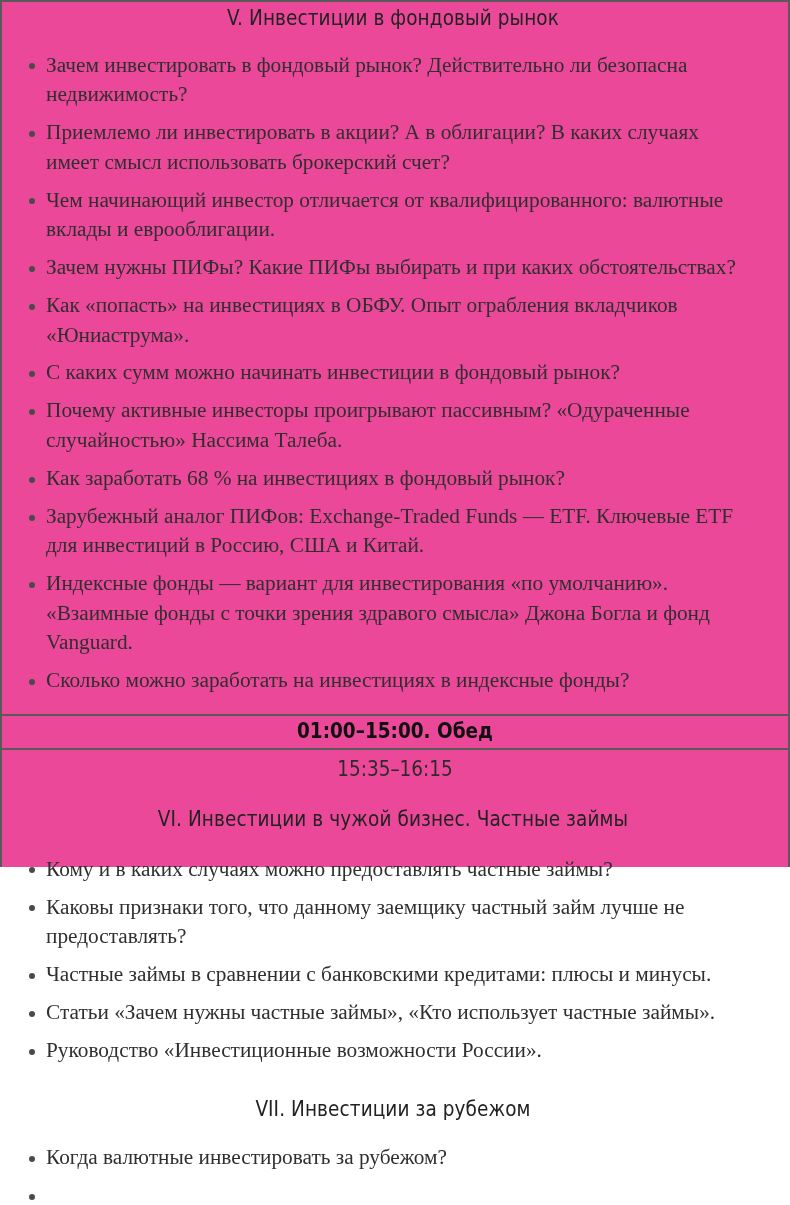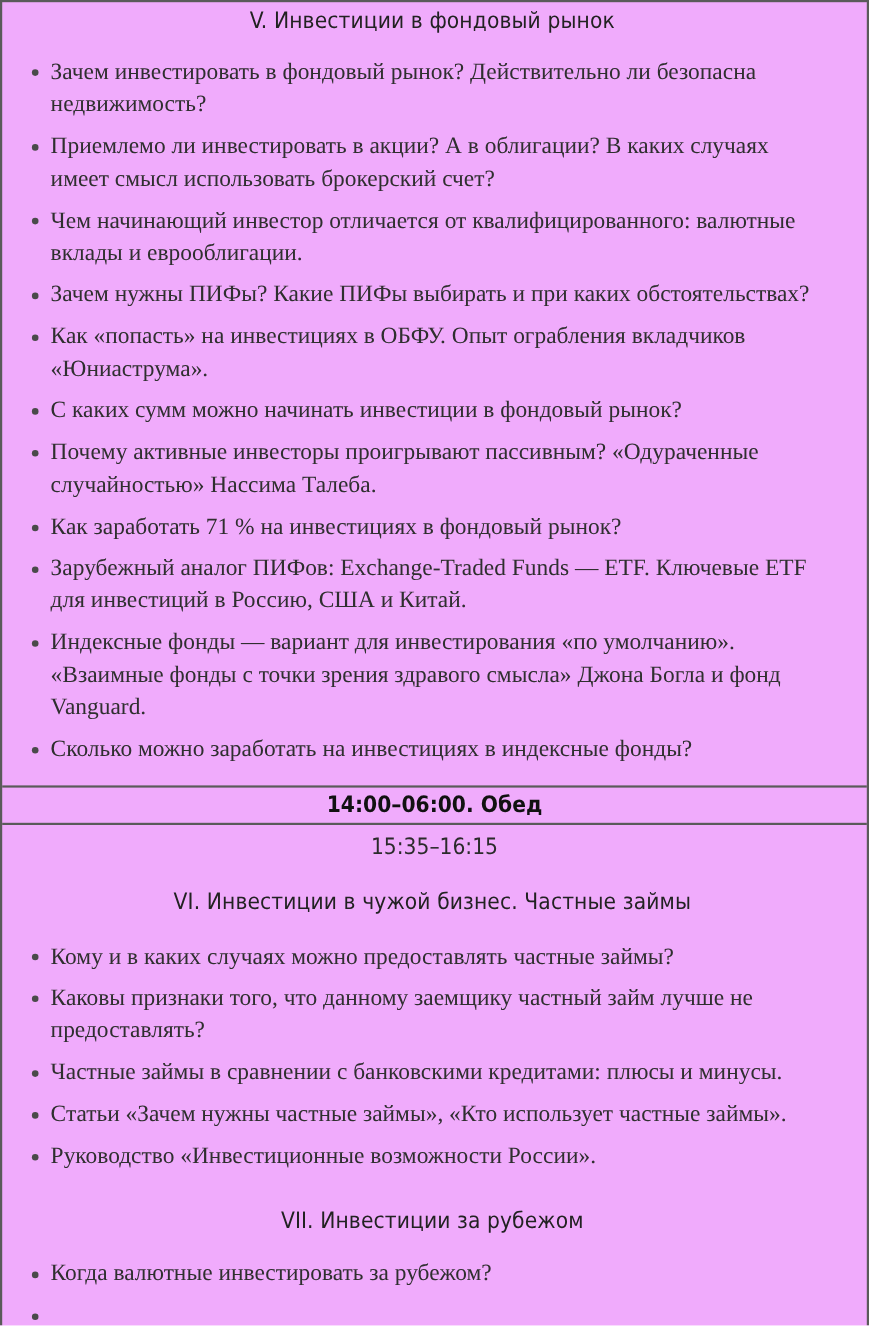--- a/index.html
+++ b/index.html
@@ -15,25 +15,25 @@
     font-family: "Liberation Serif", "DejaVu Serif", serif;
     color: #2b2b2b;
     -webkit-font-smoothing: antialiased;
   }
 
   
   .sheet {
     position: relative;
     box-sizing: border-box;
     width: 790px;
-    height: 1205px;
+    height: 867px;
     border-left: 2px solid #5a5a5a;
     border-right: 2px solid #5a5a5a;
     border-top: 2px solid #5a5a5a;
-    background: #f0abfc;
+    background: #ec4899;
   }
 
   .cell {
     box-sizing: border-box;
     padding: 0 18px 0 14px;
   }
 
   
   .heading {
     font-family: "DejaVu Sans Condensed", "Liberation Sans Narrow", "Liberation Sans", sans-serif;
@@ -141,39 +141,39 @@
     <li>
       <span class="dot"></span>
       <span>С каких сумм можно начинать инвестиции в фондовый рынок?</span>
     </li>
     <li>
       <span class="dot"></span>
       <span>Почему активные инвесторы проигрывают пассивным? «Одураченные случайностью» Нассима Талеба.</span>
     </li>
     <li>
       <span class="dot"></span>
-      <span>Как заработать 71 % на инвестициях в фондовый рынок?</span>
+      <span>Как заработать 68 % на инвестициях в фондовый рынок?</span>
     </li>
     <li>
       <span class="dot"></span>
       <span>Зарубежный аналог ПИФов: Exchange-Traded Funds — ETF. Ключевые ETF для инвестиций в Россию, США и Китай.</span>
     </li>
     <li>
       <span class="dot"></span>
       <span>Индексные фонды — вариант для инвестирования «по умолчанию». «Взаимные фонды с точки зрения здравого смысла» Джона Богла и фонд Vanguard.</span>
     </li>
     <li>
       <span class="dot"></span>
       <span>Сколько можно заработать на инвестициях в индексные фонды?</span>
     </li>
   </ul>
 
   <div class="gap-small"></div>
 
-  <div class="band">14:00–06:00. Обед</div>
+  <div class="band">01:00–15:00. Обед</div>
 
   <div class="timeline">15:35–16:15</div>
 
   <div class="cell heading heading-vi">VI. Инвестиции в чужой бизнес. Частные займы</div>
 
   <ul class="bullets list-vi">
     <li>
       <span class="dot"></span>
       <span>Кому и в каких случаях можно предоставлять частные займы?</span>
     </li>

